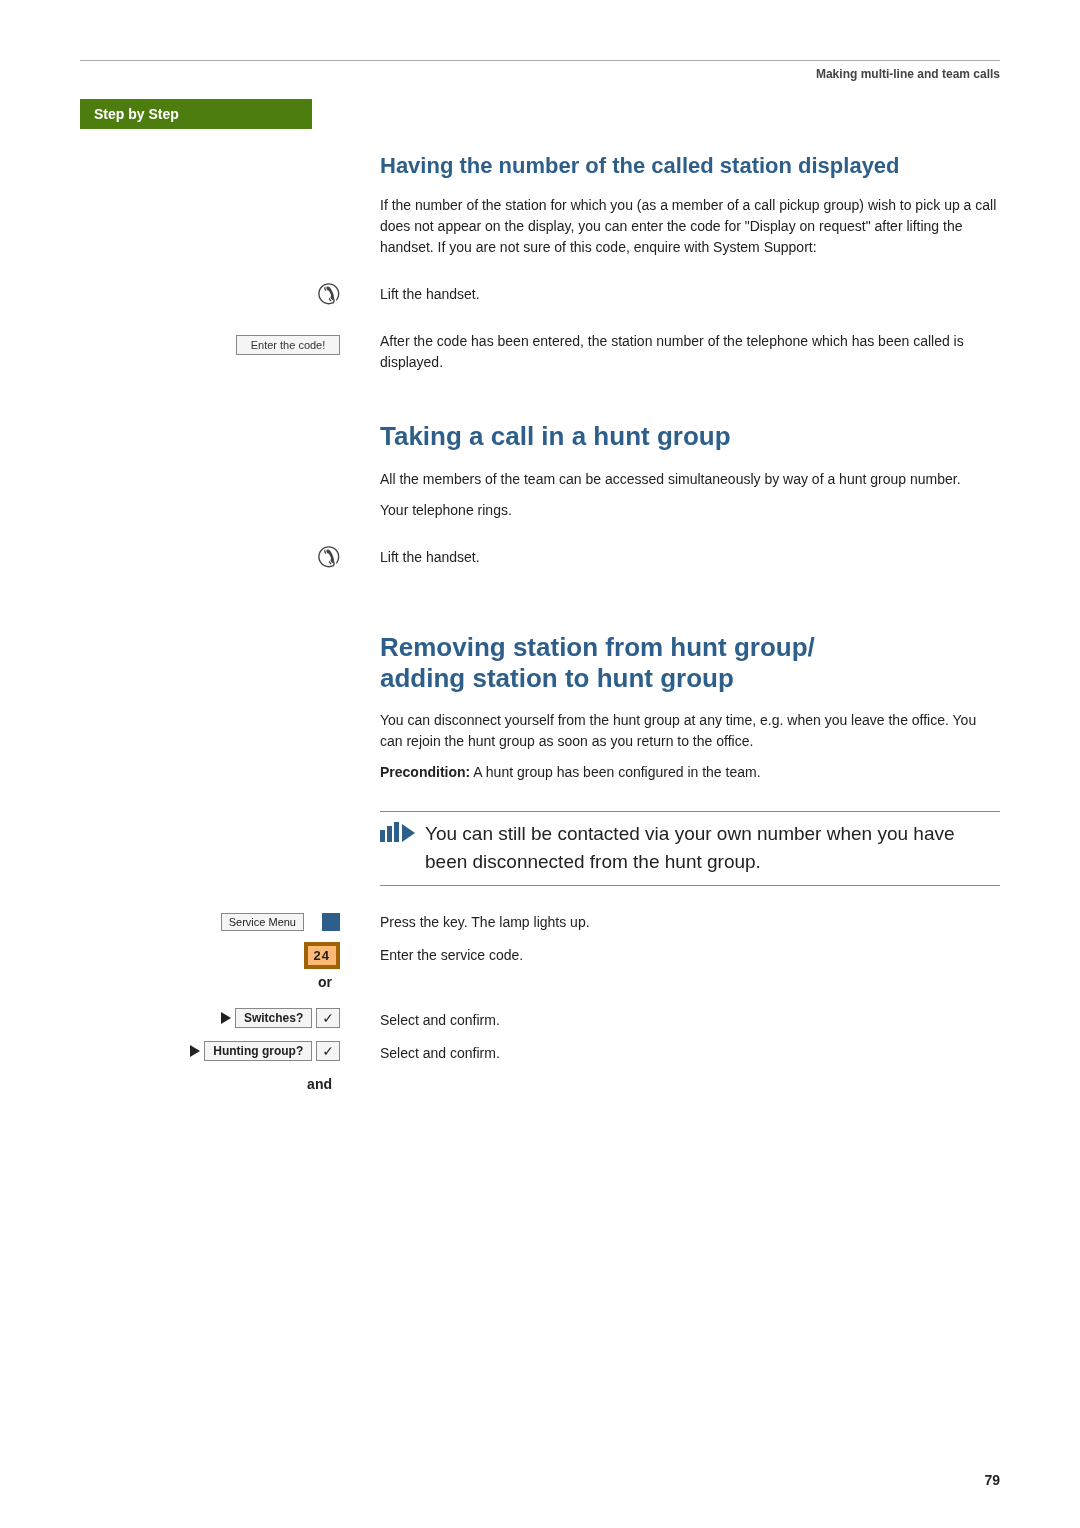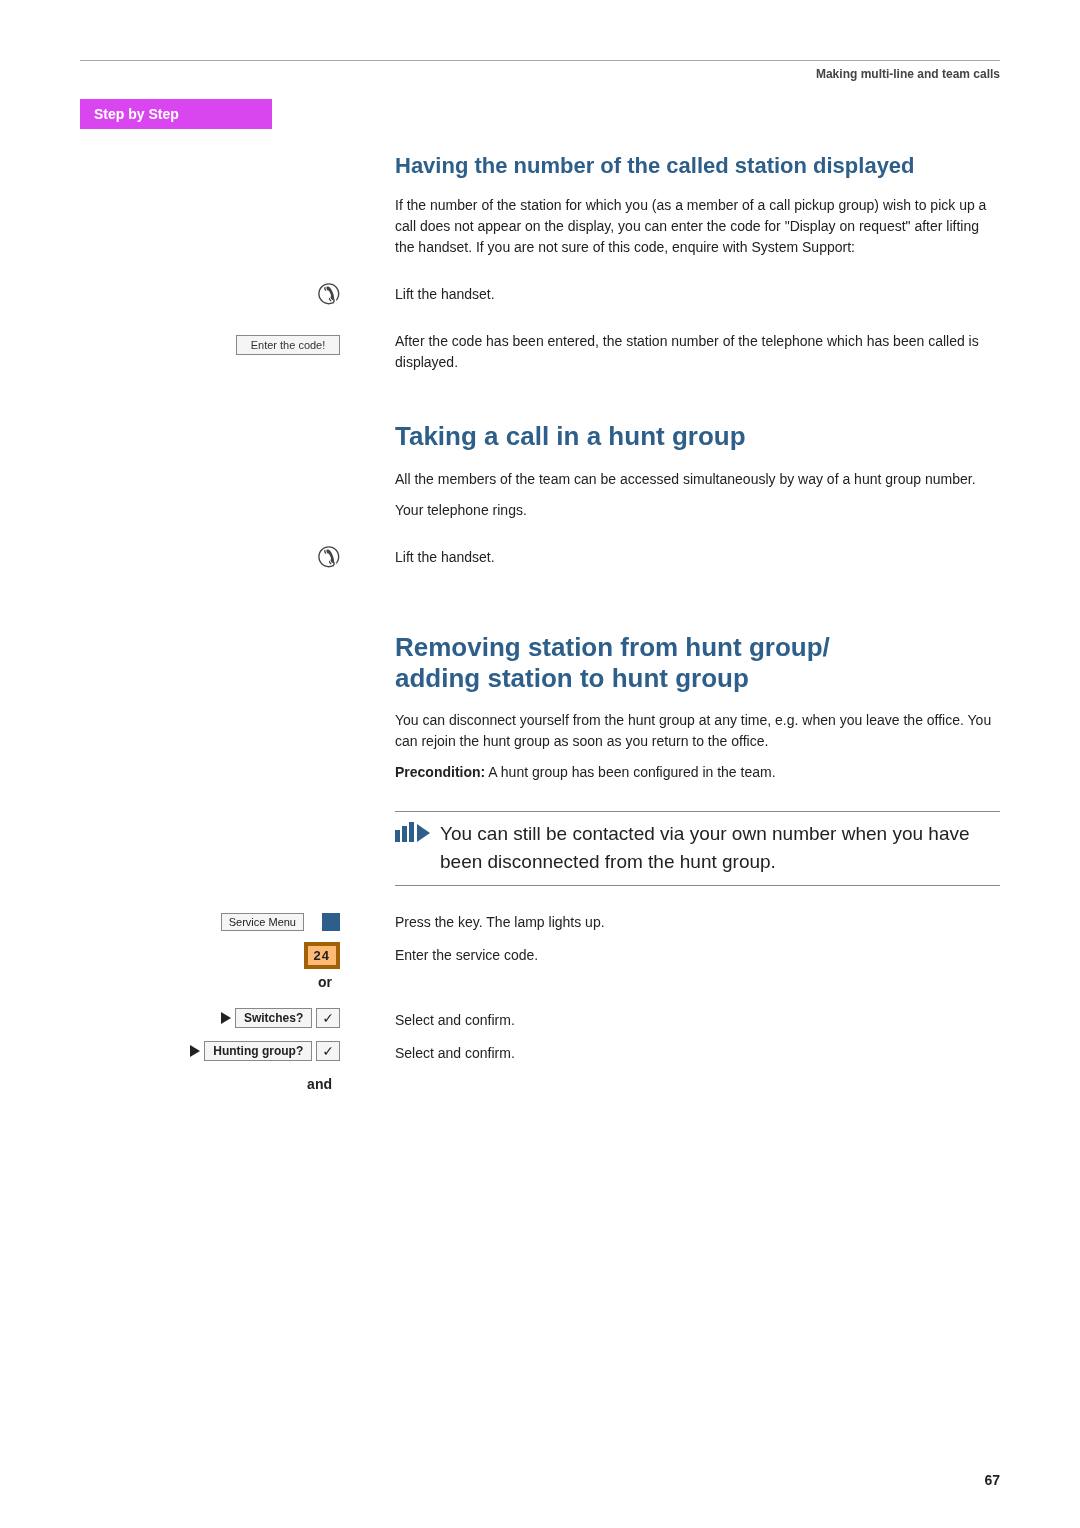--- a/index.html
+++ b/index.html
@@ -30,28 +30,28 @@
     .page-header {
       text-align: right;
       font-size: 12px;
       color: #444;
       font-weight: bold;
       margin-bottom: 18px;
     }
 
     
     .step-by-step-box {
-      background: #d946ef;
+      background: #4d7c0f;
       color: #fff;
       font-size: 14px;
       font-weight: bold;
       padding: 7px 14px;
       margin-bottom: 0;
       display: inline-block;
-      width: 192px;
+      width: 232px;
     }
 
     .handset-icon {
       font-size: 28px;
       color: #444;
       margin: 10px 0;
       transform: scaleX(-1);
       display: inline-block;
     }
 
@@ -245,21 +245,20 @@
       right: 80px;
       font-size: 14px;
       font-weight: bold;
       color: #222;
     }
 
     
     .section-block {
       display: flex;
       flex-direction: row;
-      gap: 15px;
     }
 
     .left-actions {
       width: 280px;
       flex-shrink: 0;
       display: flex;
       flex-direction: column;
       align-items: flex-end;
       padding-right: 20px;
     }
@@ -435,14 +434,14 @@
     </div>
   </div>
 
   <div class="section-block" style="margin-top: 4px;">
     <div class="left-actions" style="align-items: flex-end;">
       <div class="and-text">and</div>
     </div>
     <div class="right-instructions"></div>
   </div>
 
-  <div class="page-number">67</div>
+  <div class="page-number">79</div>
 </div>
 
 </body></html>

